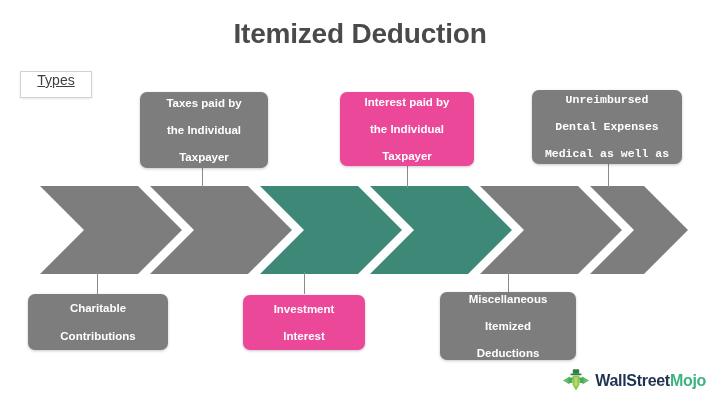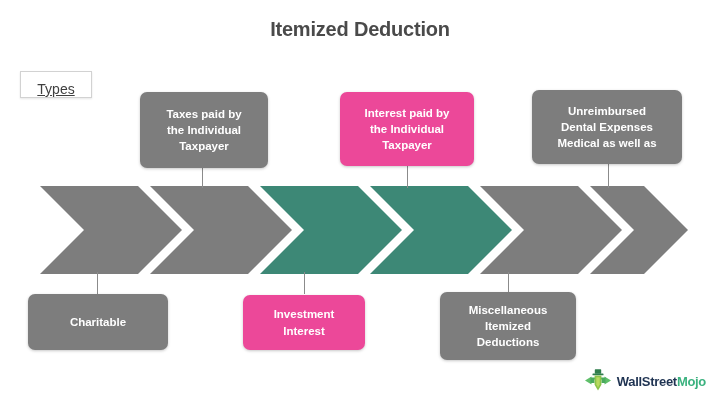--- a/index.html
+++ b/index.html
@@ -20,41 +20,41 @@
     overflow: hidden;
   }
 
   
   #page-title {
     position: absolute;
     left: 0;
     top: 18px;
     width: 720px;
     text-align: center;
-    font-size: 20px;
+    font-size: 28px;
     font-weight: bold;
     color: #4a4a4a;
     letter-spacing: -0.2px;
   }
 
   
   #types-chip {
     position: absolute;
     left: 20px;
     top: 71px;
     width: 72px;
     height: 27px;
     box-sizing: border-box;
     border: 1px solid #d2d2d2;
     background: #ffffff;
     color: #3f3f3f;
     font-size: 14px;
     font-weight: normal;
     display: flex;
-    align-items: flex-end;
+    align-items: flex-start;
     justify-content: center;
     box-shadow: 0 1px 2px rgba(0,0,0,0.10);
     text-decoration: underline;
   }
 
   
   #chevron-band {
     position: absolute;
     left: 34px;
     top: 186px;
@@ -76,20 +76,21 @@
     font-size: 11.5px;
     font-weight: bold;
     line-height: 1.42;
     text-align: center;
     display: flex;
     flex-direction: column;
     align-items: center;
     justify-content: center;
     padding: 4px 6px;
     box-shadow: 0 1px 3px rgba(0,0,0,0.22);
+    gap: 11px;
   }
   .callout.gray  { background: #7d7d7d; }
   .callout.teal  { background: #ec4899; }
   .callout .line { display: block; white-space: nowrap; }
 
   
   .connector {
     position: absolute;
     width: 1px;
     background: #8b8b8b;
@@ -100,21 +101,21 @@
     position: absolute;
     right: 14px;
     bottom: 8px;
     height: 28px;
     display: flex;
     align-items: center;
     gap: 6px;
   }
   #brand-mark { width: 26px; height: 26px; display: block; }
   #brand-text {
-    font-size: 13px;
+    font-size: 16px;
     font-weight: bold;
     letter-spacing: -0.3px;
     white-space: nowrap;
   }
   #brand-text .w { color: #1f3352; }
   #brand-text .m { color: #3bb27f; }
 </style>
 </head>
 <body>
 
@@ -152,32 +153,33 @@
     <span class="line">the Individual</span>
     <span class="line">Taxpayer</span>
   </div>
 
   <div class="callout teal" style="left:340px; top:92px; width:134px; height:74px;">
     <span class="line">Interest paid by</span>
     <span class="line">the Individual</span>
     <span class="line">Taxpayer</span>
   </div>
 
-  <div class="callout gray" style="left:532px; top:90px; width:150px; height:74px;">
+  <div class="callout gray" style="left:532px; top:90px; width:150px; height:74px;font-family:Liberation Mono, monospace;">
     <span class="line">Unreimbursed</span>
     <span class="line">Dental Expenses</span>
     <span class="line">Medical as well as</span>
   </div>
 
   <div class="connector" style="left:97px; top:272px; height:22px;"></div>
   <div class="connector" style="left:304px; top:272px; height:22px;"></div>
   <div class="connector" style="left:508px; top:272px; height:20px;"></div>
 
   <div class="callout gray" style="left:28px; top:294px; width:140px; height:56px;text-align:center;">
     <span class="line">Charitable</span>
+    <span class="line">Contributions</span>
   </div>
 
   <div class="callout teal" style="left:243px; top:295px; width:122px; height:55px;">
     <span class="line">Investment</span>
     <span class="line">Interest</span>
   </div>
 
   <div class="callout gray" style="left:440px; top:292px; width:136px; height:68px;">
     <span class="line">Miscellaneous</span>
     <span class="line">Itemized</span>

